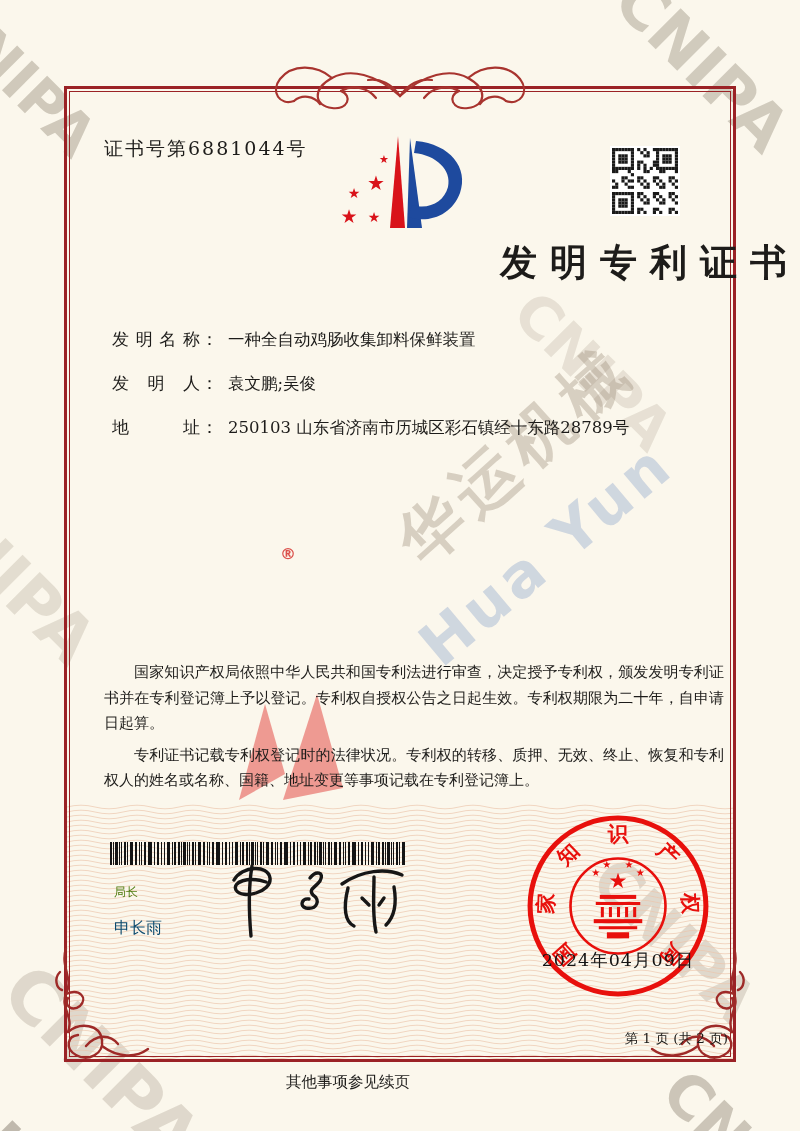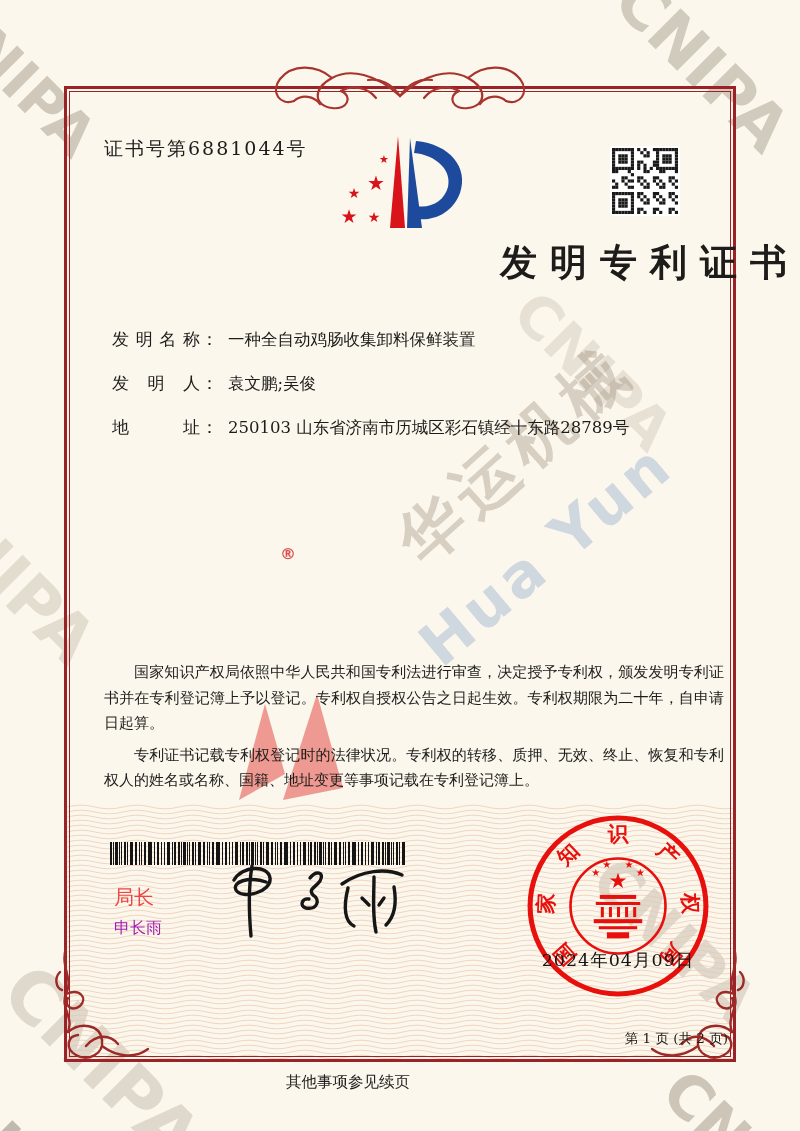--- a/index.html
+++ b/index.html
@@ -50,24 +50,24 @@
   .fvalue{font-size:16.5px;}
   .pair2{margin-left:54px;}
 
   
   .paras{position:absolute;left:104px;top:660px;width:620px;font-size:15px;line-height:25.5px;
          text-align:justify;}
   .paras p{margin:0 0 6px 0;text-indent:2em;}
 
   
   .barcode{position:absolute;left:110px;top:842px;}
-  .signer-title{position:absolute;left:114px;top:884px;font-size:20px;
-                font-family:Liberation Serif, serif;color:#ef4444;}
+  .signer-title{position:absolute;left:114px;top:884px;font-size:12px;
+                font-family:Liberation Serif, serif;color:#4d7c0f;}
   .signer-name{position:absolute;left:114px;top:918px;font-size:16px;
-               font-family:"DejaVu Sans","Liberation Sans",sans-serif;color:#a21caf;}
+               font-family:"DejaVu Sans","Liberation Sans",sans-serif;color:#0c4a6e;}
   .signature{position:absolute;left:222px;top:854px;}
   .seal{position:absolute;left:522px;top:810px;}
   .seal-date{position:absolute;left:518px;top:948px;width:200px;text-align:center;
              font-size:17.5px;color:#141414;letter-spacing:1px;}
   .page-note{position:absolute;left:0;width:728px;top:1030px;text-align:right;font-size:13.5px;}
   .continuation{position:absolute;left:0;width:696px;top:1072px;text-align:center;font-size:15.5px;}
 </style>
 </head>
 <body>
 

